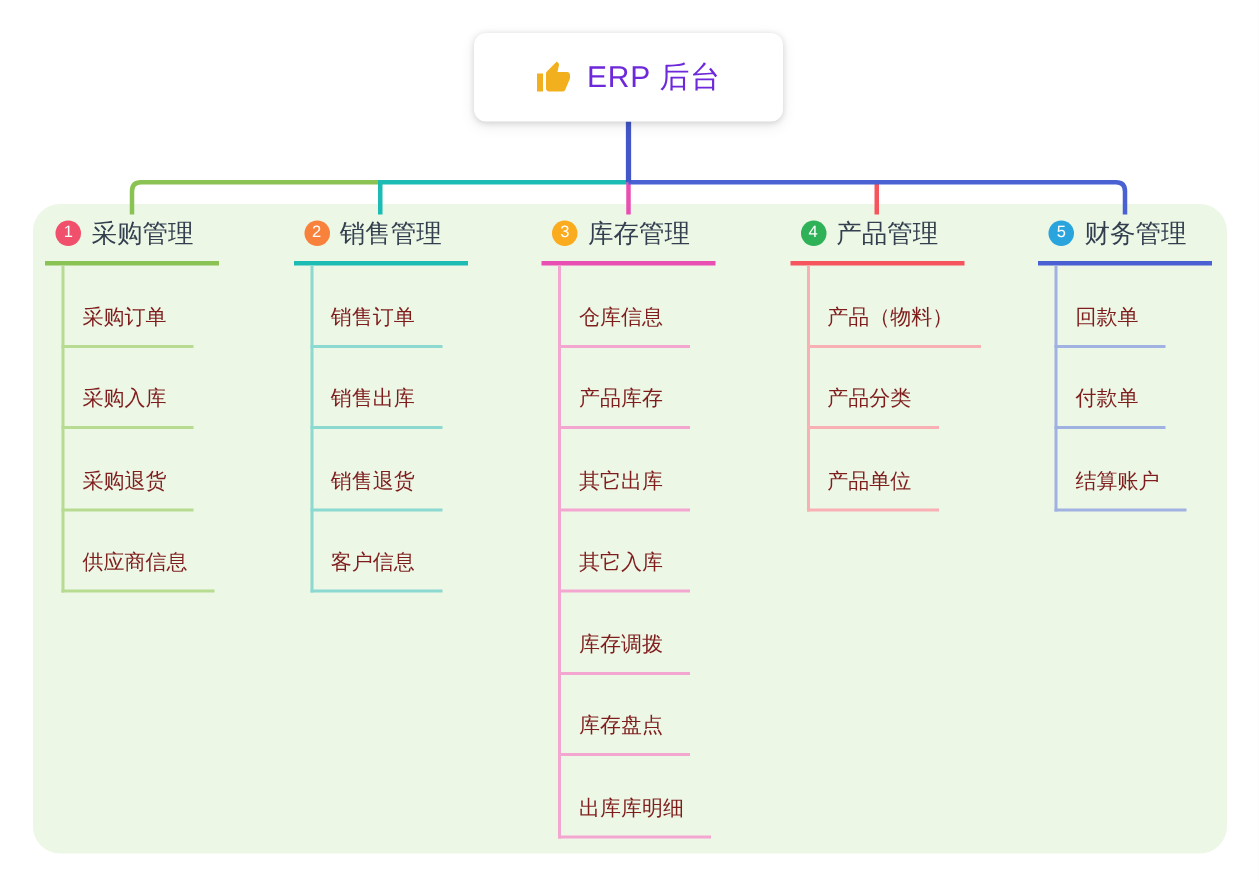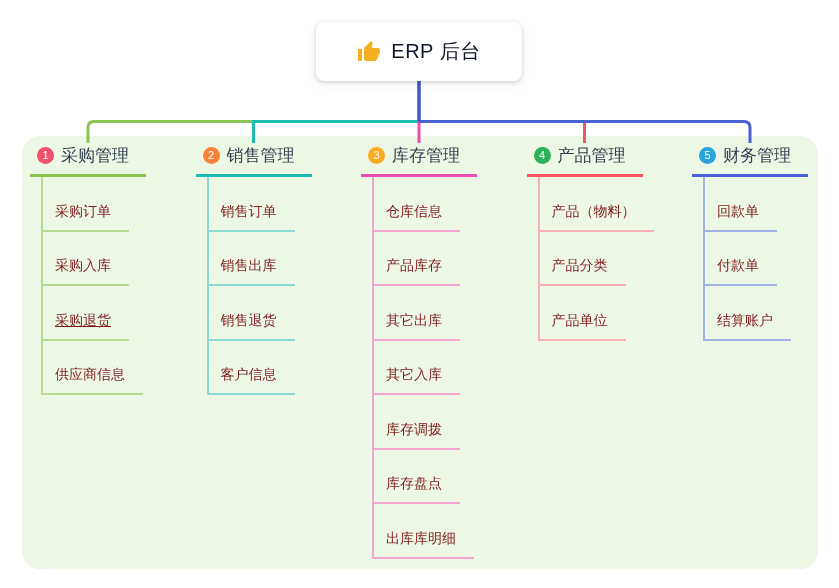--- a/index.html
+++ b/index.html
@@ -5,21 +5,21 @@
   html,body{margin:0;padding:0;background:#ffffff;}
   body{font-family:"Liberation Sans","DejaVu Sans",sans-serif;}
   #stage{position:relative;width:839px;height:588px;background:#ffffff;overflow:hidden;}
 
   
   .root-card{
     position:absolute;left:316px;top:22px;width:206px;height:59px;
     background:#ffffff;border-radius:8px;
     box-shadow:0 1px 4px rgba(0,0,0,.14),0 3px 10px rgba(0,0,0,.08);
     display:flex;align-items:center;justify-content:center;gap:10px;
-    font-size:20px;color:#0f172a;letter-spacing:.5px;
+    font-size:20px;color:#6d28d9;letter-spacing:.5px;
   }
   .root-card svg{width:24px;height:24px;flex:0 0 auto;}
 
   
   #connectors{position:absolute;left:0;top:0;width:839px;height:588px;pointer-events:none;}
 
   
   .panel{
     position:absolute;left:22px;top:136px;width:796px;height:433px;
     background:#ecf7e6;border-radius:18px;
@@ -78,21 +78,21 @@
         </div>
         <div class="trunk" style="background: rgb(183, 219, 144); height: 218px;"></div>
         <div class="children">
           <div class="child-row">
             <span class="child-label" style="border-bottom-color: rgb(183, 219, 144);">采购订单</span>
           </div>
           <div class="child-row">
             <span class="child-label" style="border-bottom-color: rgb(183, 219, 144);">采购入库</span>
           </div>
           <div class="child-row">
-            <span class="child-label" style="border-bottom-color: rgb(183, 219, 144); text-decoration: underline;">采购退货</span>
+            <span class="child-label" style="border-bottom-color: rgb(183, 219, 144);">采购退货</span>
           </div>
           <div class="child-row">
             <span class="child-label" style="border-bottom-color: rgb(183, 219, 144);">供应商信息</span>
           </div>
         </div>
       </div>
       <div class="branch" style="left: 195.5px;">
         <div class="branch-header" style="border-bottom-color: rgb(28, 188, 180);">
           <span class="badge" style="background: rgb(248, 130, 60);">2</span>
           <span class="branch-title">销售管理</span>

